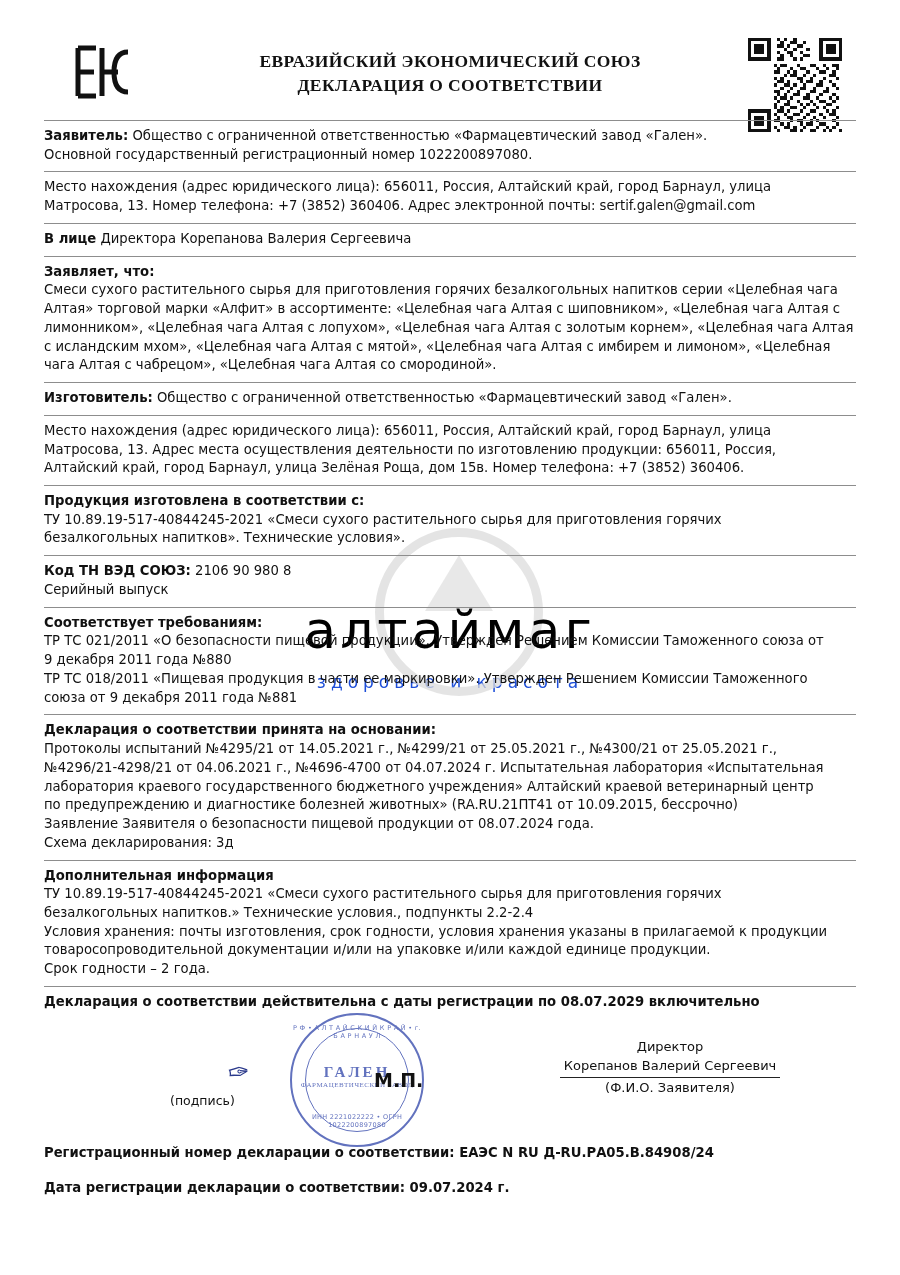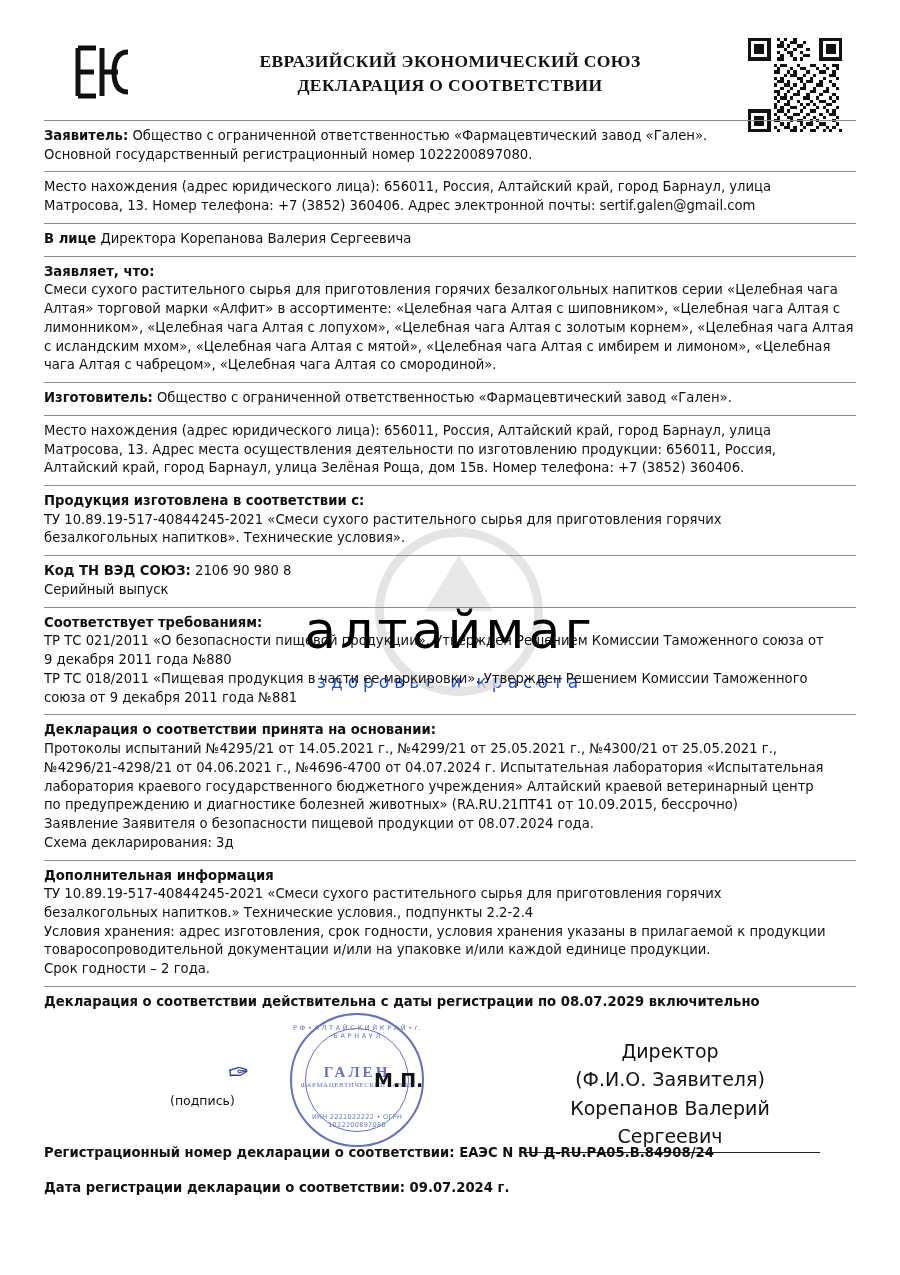--- a/index.html
+++ b/index.html
@@ -196,21 +196,21 @@
     top: 50px;
     font-weight: bold;
     font-size: 19px;
   }
   .director-col {
     position: absolute;
     left: 520px;
     top: 18px;
     width: 300px;
     text-align: center;
-    font-size: 19px;
+    font-size: 13px;
     line-height: 1.5;
   }
   .director-name {
     border-bottom: 1px solid #222;
     display: inline-block;
     padding: 0 4px 1px 4px;
   }
   .footer-line {
     position: relative;
     z-index: 2;
@@ -478,21 +478,21 @@
       <p>лаборатория краевого государственного бюджетного учреждения» Алтайский краевой ветеринарный центр</p>
       <p>по предупреждению и диагностике болезней животных» (RA.RU.21ПТ41 от 10.09.2015, бессрочно)</p>
       <p>Заявление Заявителя о безопасности пищевой продукции от 08.07.2024 года.</p>
       <p>Схема декларирования: 3д</p>
     </div>
 
     <div class="sect">
       <p class="lbl">Дополнительная информация</p>
       <p>ТУ 10.89.19-517-40844245-2021 «Смеси сухого растительного сырья для приготовления горячих</p>
       <p>безалкогольных напитков.» Технические условия., подпункты 2.2-2.4</p>
-      <p>Условия хранения: адрес изготовления, срок годности, условия хранения указаны в прилагаемой к продукции</p>
+      <p>Условия хранения: почты изготовления, срок годности, условия хранения указаны в прилагаемой к продукции</p>
       <p>товаросопроводительной документации и/или на упаковке и/или каждой единице продукции.</p>
       <p>Срок годности – 2 года.</p>
     </div>
 
     <div class="sect">
       <p class="lbl">Декларация о соответствии действительна с даты регистрации по 08.07.2029 включительно</p>
     </div>
   </div>
 
   <div class="sign-area">
@@ -505,22 +505,22 @@
       </div>
       <div class="stamp-ring-text srt-bot">ИНН 2221022222 • ОГРН 1022200897080</div>
     </div>
 
     <div class="sig-scribble">✑</div>
     <div class="sig-caption">(подпись)</div>
     <div class="mp">М.П.</div>
 
     <div class="director-col">
       <div>Директор</div>
+      <div><span class="director-name">Корепанов Валерий Сергеевич</span></div>
       <div>(Ф.И.О. Заявителя)</div>
-      <div><span class="director-name">Корепанов Валерий Сергеевич</span></div>
     </div>
   </div>
 
   <div class="footer-line">
     <p class="reg-num"><span class="lbl">Регистрационный номер декларации о соответствии:</span><span class="lbl"> ЕАЭС N RU Д-RU.РА05.В.84908/24</span></p>
     <p class="reg-date"><span class="lbl">Дата регистрации декларации о соответствии:</span><span class="lbl"> 09.07.2024 г.</span></p>
   </div>
 
 </div>
 

